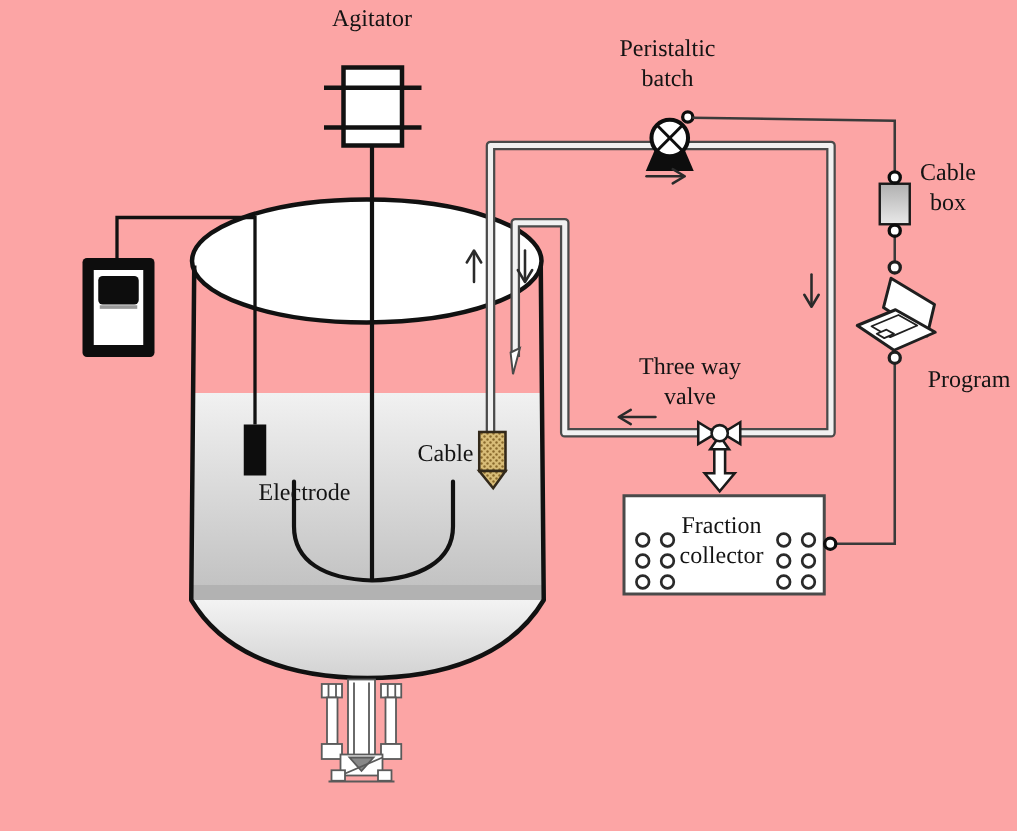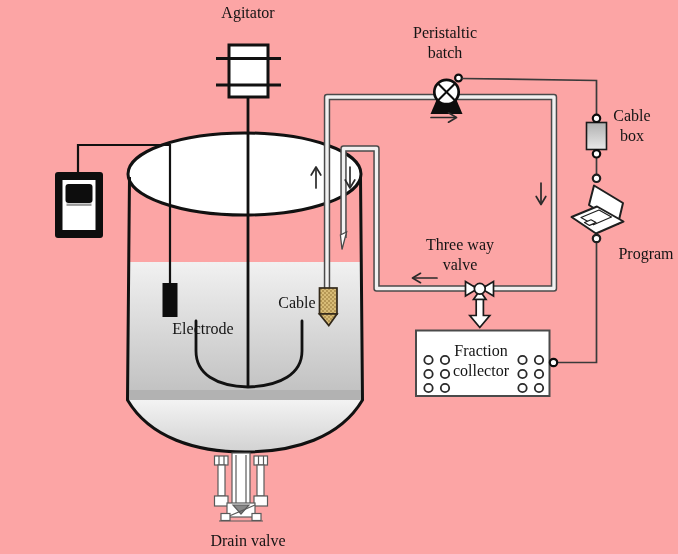--- a/index.html
+++ b/index.html
@@ -180,15 +180,14 @@
 </svg>
 
   <div class="lbl" style="left:198px; top:3px;  width:100px;">Agitator</div>
   <div class="lbl" style="left:399px; top:23px; width:92px;">Peristaltic batch</div>
   <div class="lbl" style="left:604px; top:106px;width:56px;">Cable box</div>
   <div class="lbl" style="left:610px; top:244px;width:72px;">Program</div>
   <div class="lbl" style="left:412px; top:235px;width:96px;">Three way valve</div>
   <div class="lbl" style="left:433px; top:341px;width:96px;">Fraction collector</div>
   <div class="lbl" style="left:168px; top:291px;width:70px;margin-top:28px;">Electrode</div>
   <div class="lbl" style="left:274px; top:293px;width:46px;">Cable</div>
-  <div class="lbl" style="left:196px; top:531px;width:104px;">Drain valve</div>
 
 </div>
 
 </body></html>

